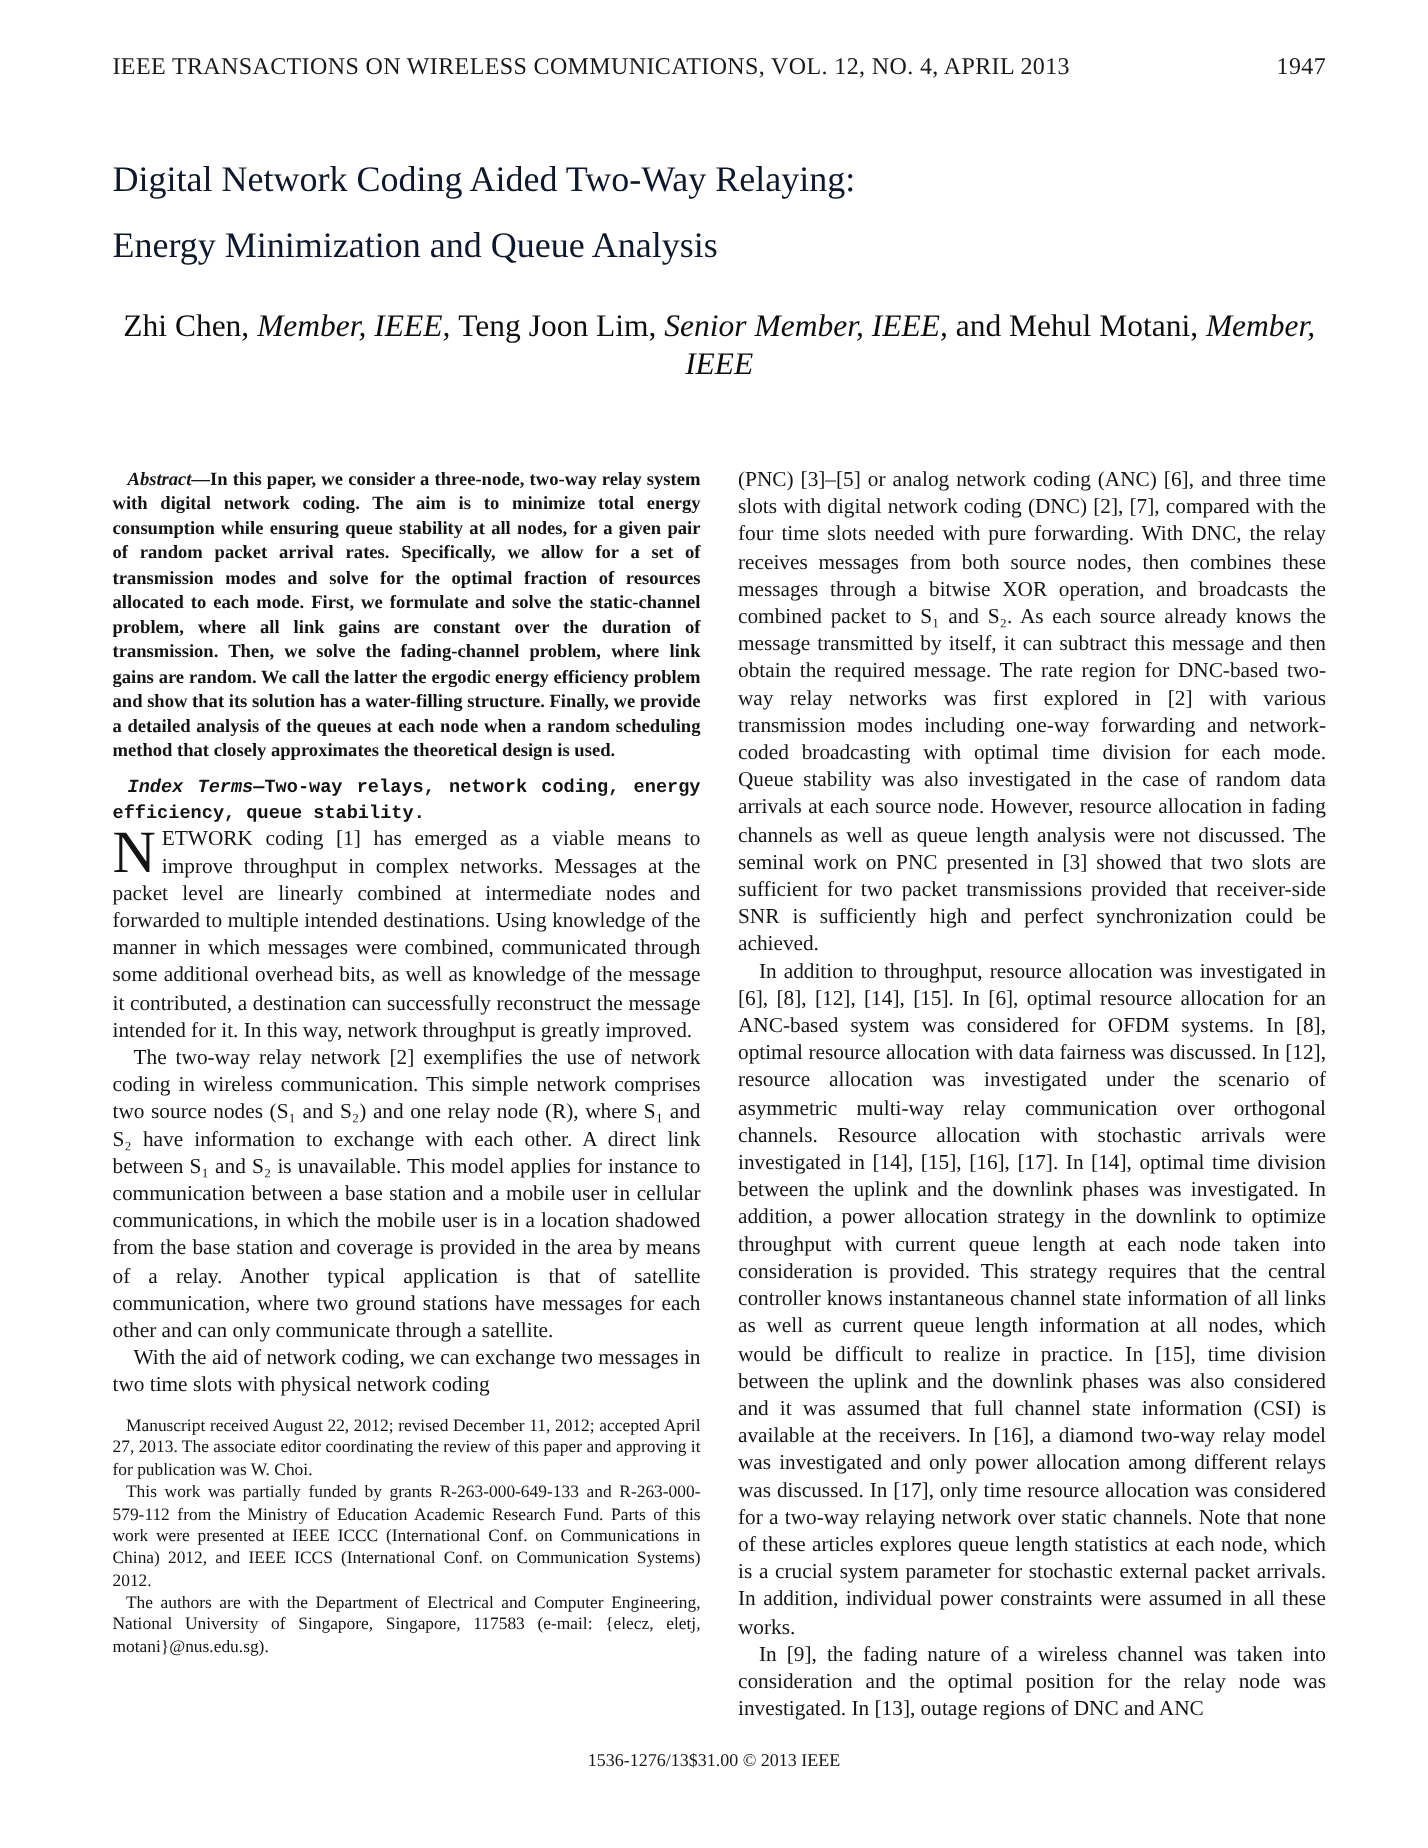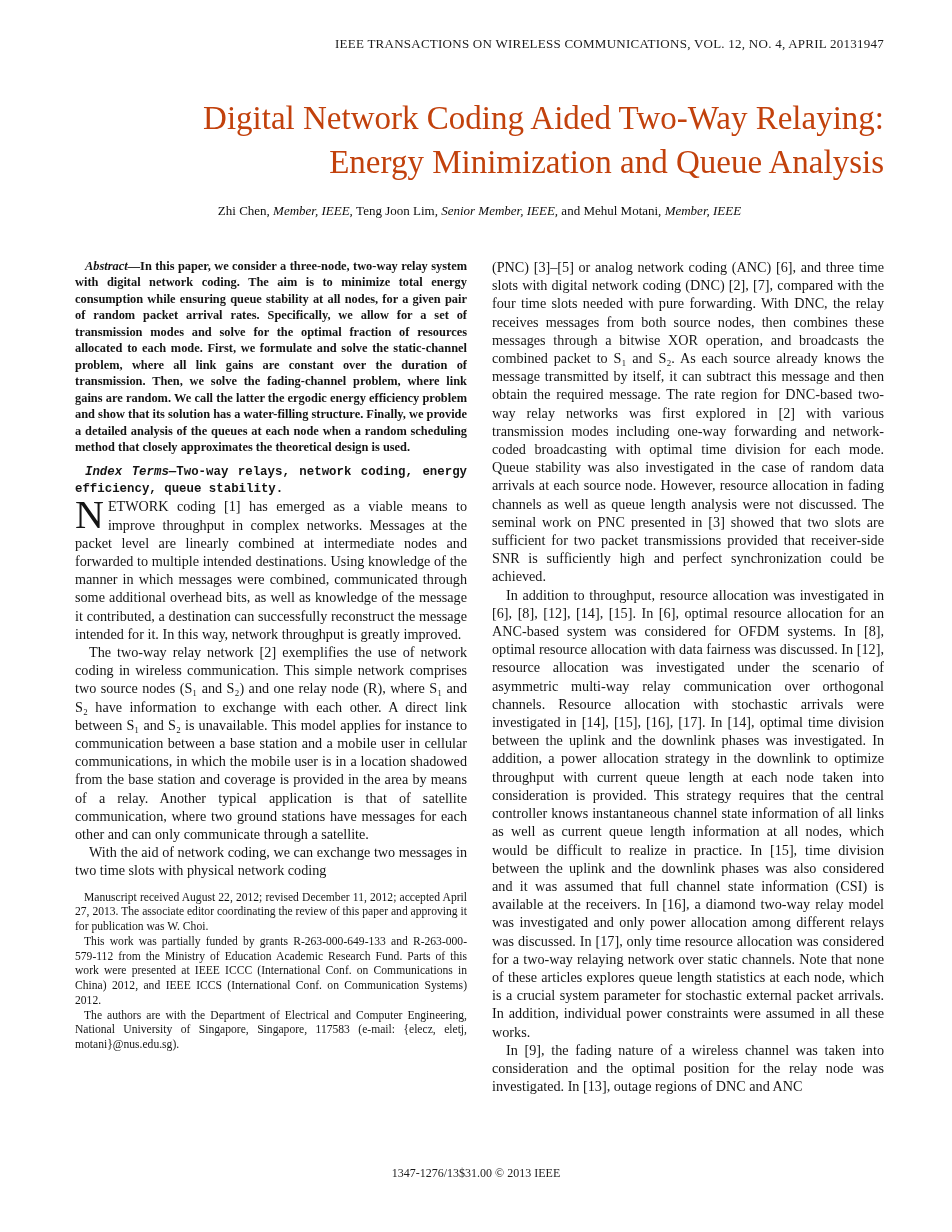--- a/index.html
+++ b/index.html
@@ -12,45 +12,45 @@
   .page {
     position: relative;
     width: 952px;
     height: 1232px;
     padding: 36px 68px 0 75px;
     background: #ffffff;
     overflow: hidden;
   }
   .running-header {
     display: flex;
-    justify-content: flex-end;
+    justify-content: space-between;
     align-items: baseline;
-    font-size: 13px;
+    font-size: 16px;
     letter-spacing: 0.25px;
     color: #1a1a1a;
   }
   .paper-title {
     margin-top: 44px;
-    text-align: right;
-    font-size: 33px;
+    text-align: left;
+    font-size: 24px;
     line-height: 44px;
     font-weight: normal;
-    color: #c2410c;
+    color: #0f172a;
   }
   .byline {
     margin-top: 19px;
     text-align: center;
-    font-size: 13px;
+    font-size: 21px;
     color: #0d0d0d;
   }
   .byline .role { font-style: italic; }
   .columns {
     display: flex;
     gap: 25px;
-    margin-top: 39px;
+    margin-top: 56px;
   }
   .col {
     width: 397px;
     text-align: justify;
   }
   .abstract-block {
     font-weight: bold;
     font-size: 12.4px;
     line-height: 16.45px;
   }
@@ -142,15 +142,15 @@
     </div>
 
     <div class="col col-right body-text">
       <p>(PNC) [3]–[5] or analog network coding (ANC) [6], and three time slots with digital network coding (DNC) [2], [7], compared with the four time slots needed with pure forwarding. With DNC, the relay receives messages from both source nodes, then combines these messages through a bitwise XOR operation, and broadcasts the combined packet to S₁ and S₂. As each source already knows the message transmitted by itself, it can subtract this message and then obtain the required message. The rate region for DNC-based two-way relay networks was first explored in [2] with various transmission modes including one-way forwarding and network-coded broadcasting with optimal time division for each mode. Queue stability was also investigated in the case of random data arrivals at each source node. However, resource allocation in fading channels as well as queue length analysis were not discussed. The seminal work on PNC presented in [3] showed that two slots are sufficient for two packet transmissions provided that receiver-side SNR is sufficiently high and perfect synchronization could be achieved.</p>
       <p class="indent">In addition to throughput, resource allocation was investigated in [6], [8], [12], [14], [15]. In [6], optimal resource allocation for an ANC-based system was considered for OFDM systems. In [8], optimal resource allocation with data fairness was discussed. In [12], resource allocation was investigated under the scenario of asymmetric multi-way relay communication over orthogonal channels. Resource allocation with stochastic arrivals were investigated in [14], [15], [16], [17]. In [14], optimal time division between the uplink and the downlink phases was investigated. In addition, a power allocation strategy in the downlink to optimize throughput with current queue length at each node taken into consideration is provided. This strategy requires that the central controller knows instantaneous channel state information of all links as well as current queue length information at all nodes, which would be difficult to realize in practice. In [15], time division between the uplink and the downlink phases was also considered and it was assumed that full channel state information (CSI) is available at the receivers. In [16], a diamond two-way relay model was investigated and only power allocation among different relays was discussed. In [17], only time resource allocation was considered for a two-way relaying network over static channels. Note that none of these articles explores queue length statistics at each node, which is a crucial system parameter for stochastic external packet arrivals. In addition, individual power constraints were assumed in all these works.</p>
       <p class="indent">In [9], the fading nature of a wireless channel was taken into consideration and the optimal position for the relay node was investigated. In [13], outage regions of DNC and ANC</p>
     </div>
 
   </div>
 
-  <div class="page-footer">1347-1276/13$31.00 © 2013 IEEE</div>
+  <div class="page-footer">1536-1276/13$31.00 © 2013 IEEE</div>
 
 </div>
 
 </body></html>

